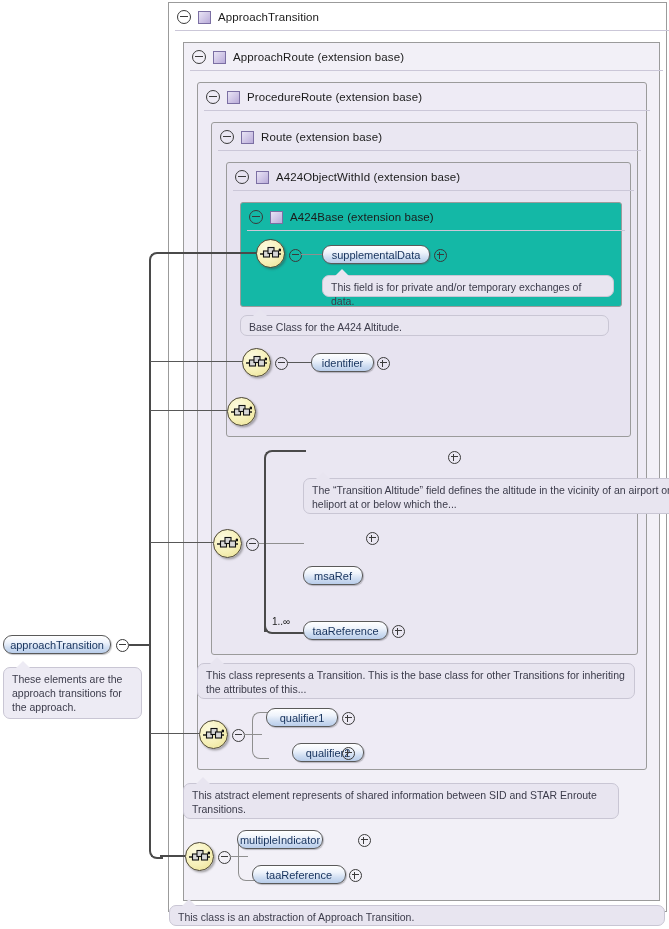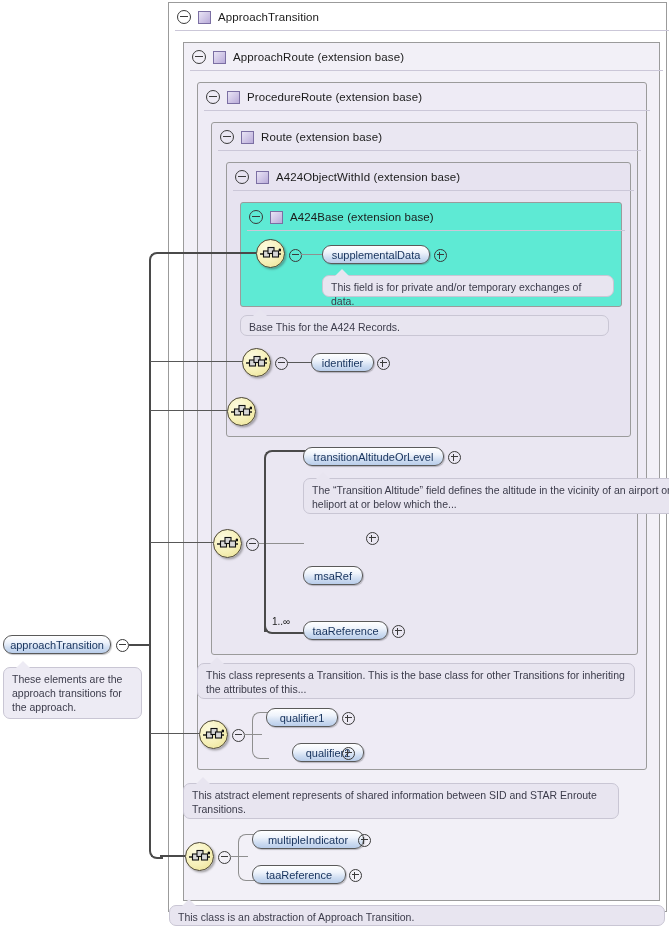--- a/index.html
+++ b/index.html
@@ -23,21 +23,21 @@
   .typebox {
     position: absolute;
     box-sizing: border-box;
     border: 1px solid #9b9b9b;
   }
   .typebox.lv0 { background: #ffffff; border-radius: 0; }
   .typebox.lv1 { background: #f2f0f7; border-radius: 0; }
   .typebox.lv2 { background: #eeebf5; border-radius: 3px; }
   .typebox.lv3 { background: #eae7f2; border-radius: 3px; }
   .typebox.lv4 { background: #e7e3f0; border-radius: 3px; }
-  .typebox.lv5 { background: #5eead4; border-radius: 3px; }
+  .typebox.lv5 { background: #14b8a6; border-radius: 3px; }
 
   .typehead {
     position: absolute;
     left: 0; top: 0;
     height: 28px;
     display: flex;
     align-items: center;
     gap: 7px;
     padding-left: 8px;
     white-space: nowrap;
@@ -273,21 +273,21 @@
   </div>
   <span class="toggle plus" style="position:absolute; left:434px; top:249px;"></span>
 
   <div class="doc" style="left:322px; top:275px; width:292px; height:22px;">
     <span class="tab"></span>
     <span>This field is for private and/or temporary exchanges of data.</span>
   </div>
 
   <div class="doc" style="left:240px; top:315px; width:369px; height:21px;">
     <span class="tab"></span>
-    <span>Base This for the A424 Records.</span>
+    <span>Base Class for the A424 Altitude.</span>
   </div>
 
   <div class="comp" style="left:242px; top:348px;">
     <svg width="21" height="17" viewBox="0 0 21 17">
       <line x1="0" y1="9" x2="4" y2="9" stroke="#111" stroke-width="1.4"></line>
       <rect x="3.5" y="6" width="6" height="6" fill="#d8d8d8" stroke="#111" stroke-width="1.1"></rect>
       <rect x="8" y="2.5" width="6" height="6" fill="#d8d8d8" stroke="#111" stroke-width="1.1"></rect>
       <rect x="12.5" y="6" width="6" height="6" fill="#d8d8d8" stroke="#111" stroke-width="1.1"></rect>
       <line x1="18" y1="9" x2="21" y2="9" stroke="#111" stroke-width="1.4"></line>
       <circle cx="20" cy="5" r="1.4" fill="#111"></circle>
@@ -321,23 +321,20 @@
       <circle cx="20" cy="5" r="1.4" fill="#111"></circle>
     </svg>
   </div>
   <span class="toggle" style="position:absolute; left:246px; top:538px;"></span>
   <div class="ln thin h" style="left:258px; top:543px; width:46px;"></div>
 
   <div class="elbow tl dark" style="left:264px; top:450px; width:40px; height:14px;"></div>
   <div class="ln thick v" style="left:264px; top:458px; width:2px; height:174px;"></div>
   <div class="elbow bl dark" style="left:264px; top:618px; width:40px; height:14px;"></div>
 
-  <div class="node" style="left:303px; top:447px; width:141px;">
-    <span>transitionAltitudeOrLevel</span>
-  </div>
   <span class="toggle plus" style="position:absolute; left:448px; top:451px;"></span>
 
   <div class="doc" style="left:303px; top:478px; width:394px; height:36px;">
     <span class="tab"></span>
     <span>The “Transition Altitude” field defines the altitude in the vicinity of an airport or heliport at or below which the...</span>
   </div>
 
   <div class="node" style="left:303px; top:528px; width:60px;margin-top:38px;">
     <span>msaRef</span>
   </div>
@@ -395,21 +392,21 @@
       <line x1="18" y1="9" x2="21" y2="9" stroke="#111" stroke-width="1.4"></line>
       <circle cx="20" cy="5" r="1.4" fill="#111"></circle>
     </svg>
   </div>
   <span class="toggle" style="position:absolute; left:218px; top:851px;"></span>
   <div class="ln thin h" style="left:230px; top:856px; width:18px;"></div>
 
   <div class="elbow tl" style="left:238px; top:834px; width:16px; height:23px;"></div>
   <div class="elbow bl" style="left:238px; top:856px; width:16px; height:24px;"></div>
 
-  <div class="node" style="left:252px; top:830px; width:112px;">
+  <div class="node" style="left:237px; top:830px; width:86px;">
     <span>multipleIndicator</span>
   </div>
   <span class="toggle plus" style="position:absolute; left:358px; top:834px;"></span>
 
   <div class="node" style="left:252px; top:865px; width:94px;">
     <span>taaReference</span>
   </div>
   <span class="toggle plus" style="position:absolute; left:349px; top:869px;"></span>
 
   <div class="doc" style="left:169px; top:905px; width:496px; height:21px;">

